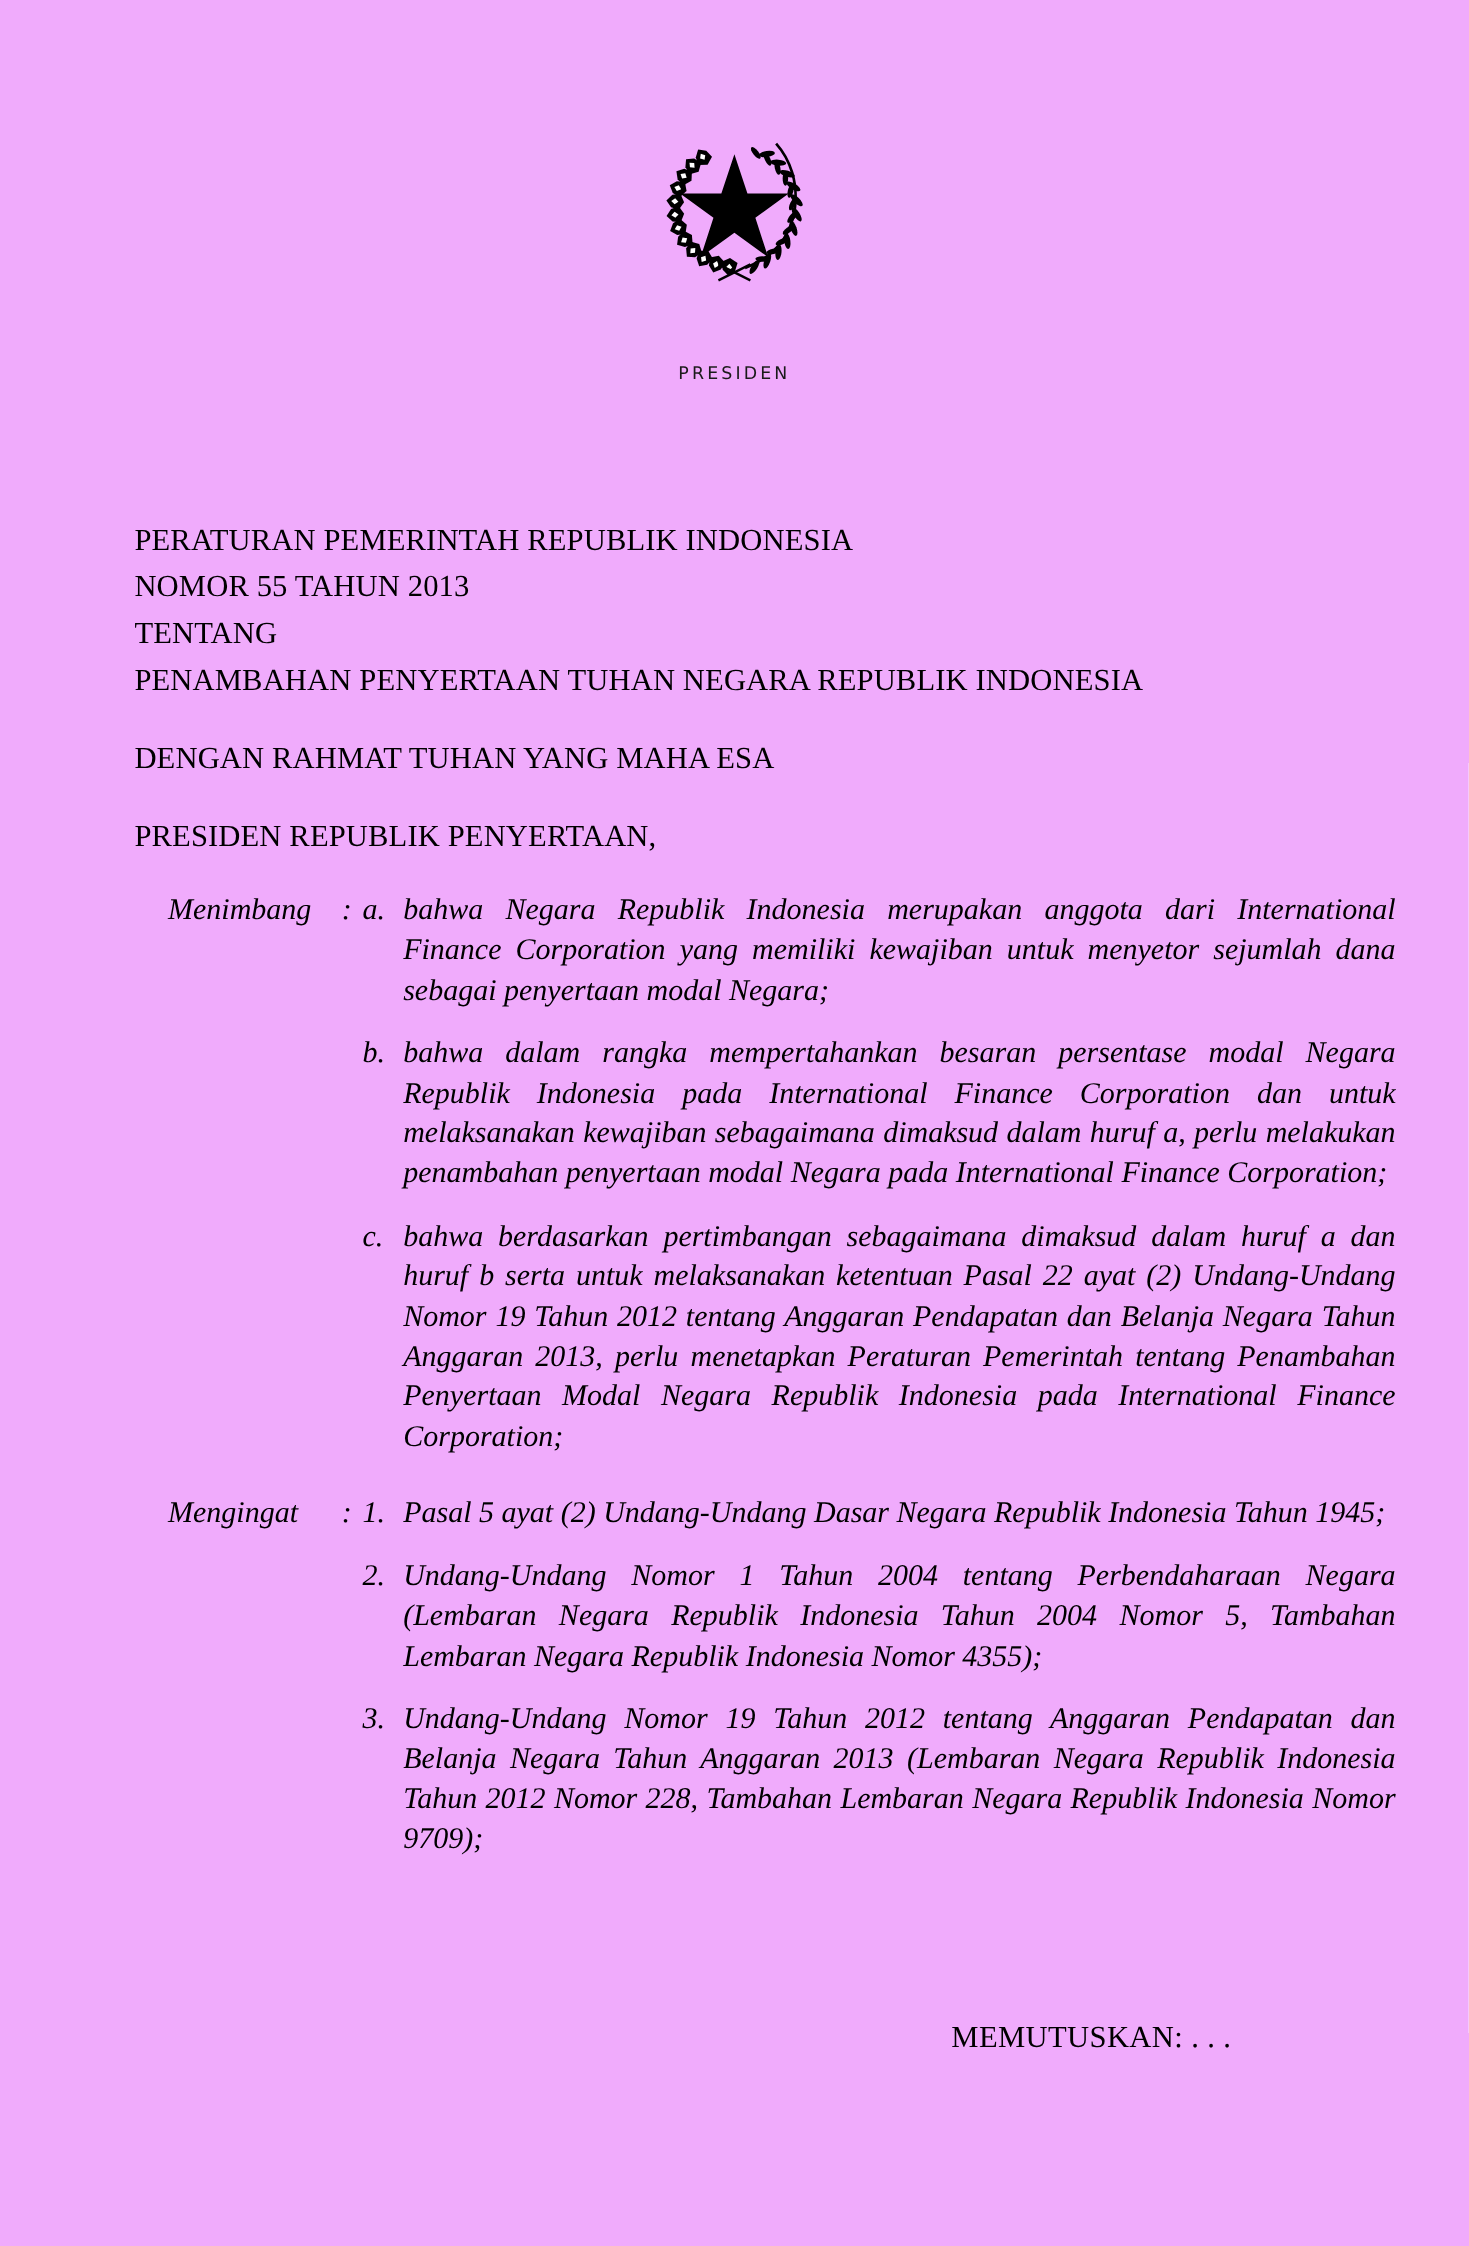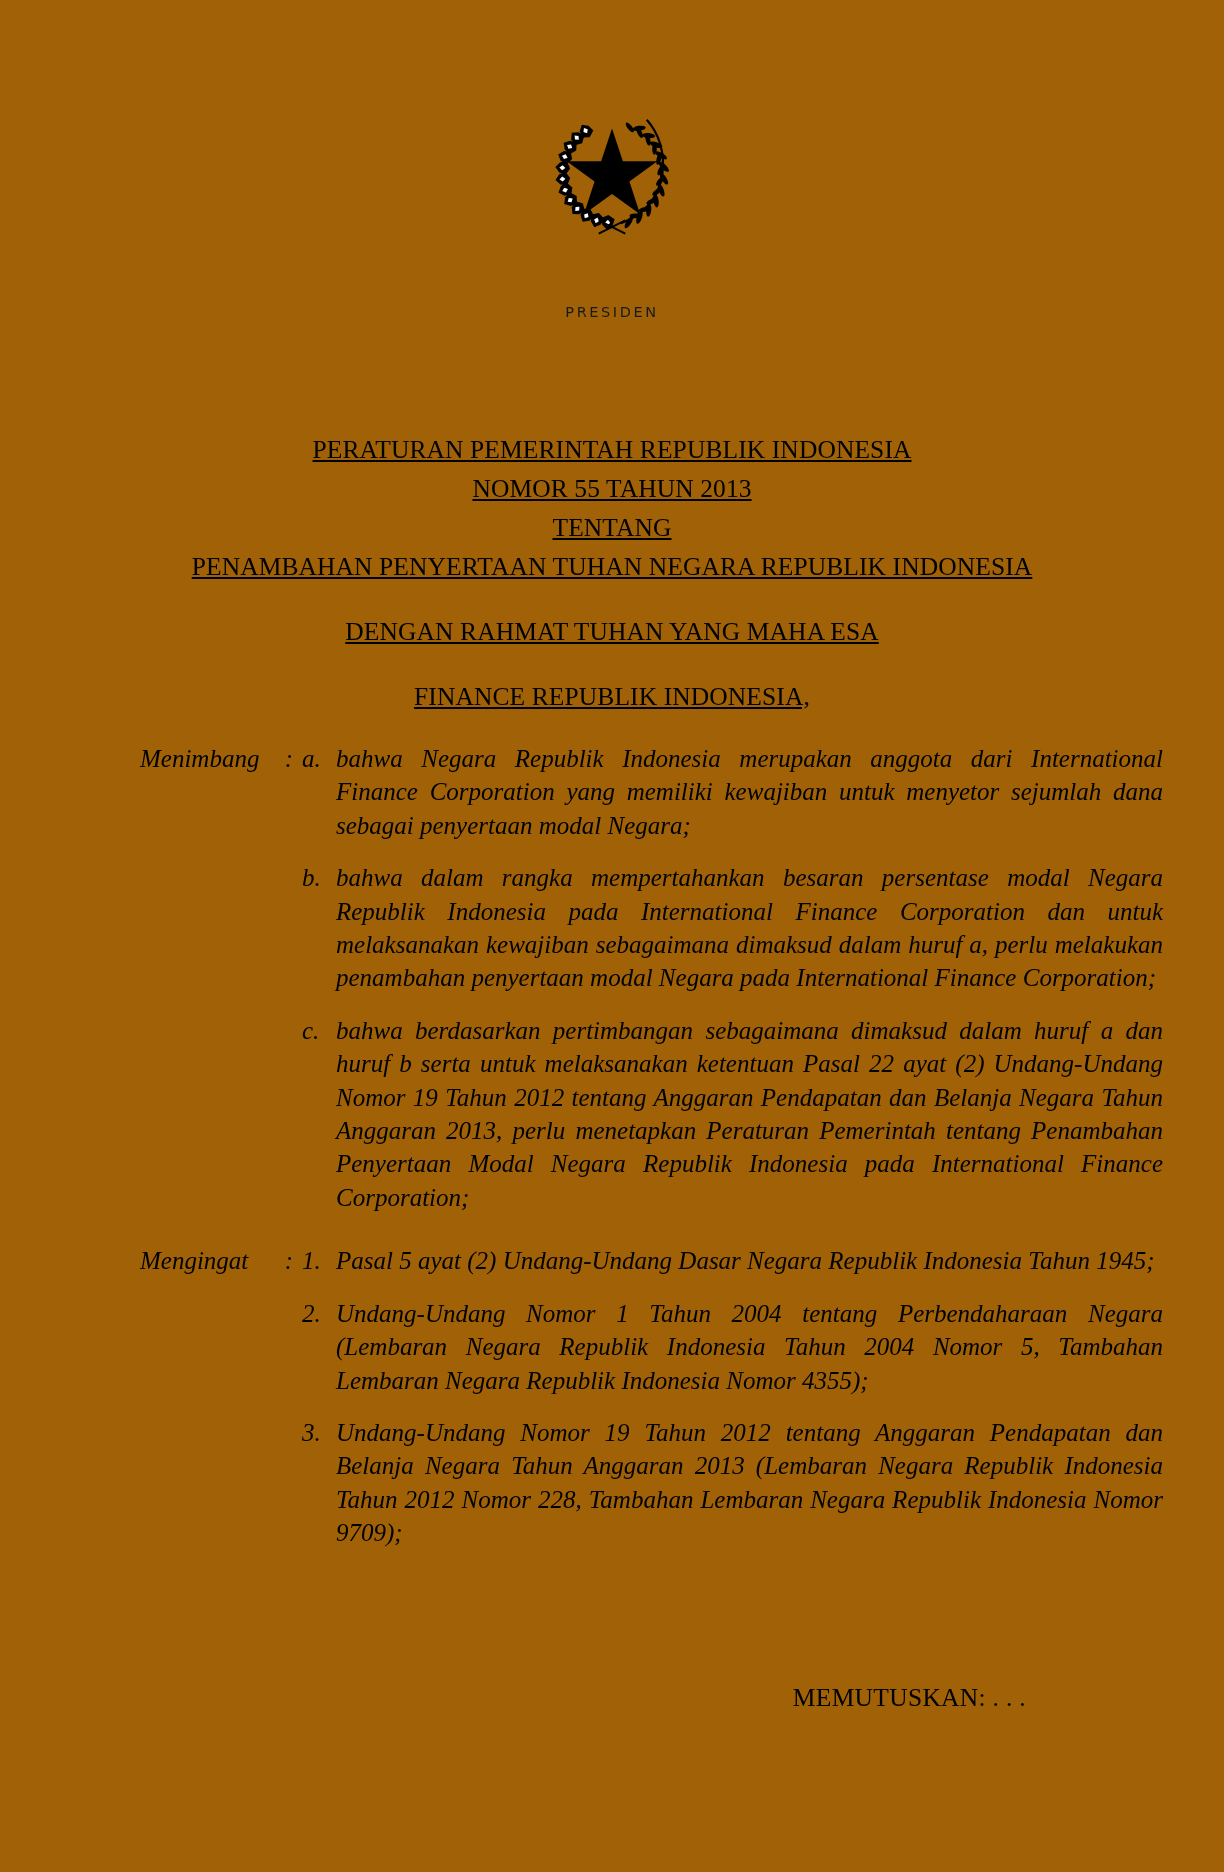--- a/index.html
+++ b/index.html
@@ -12,21 +12,21 @@
     height: 1872px;
     font-family: "Liberation Serif", serif;
     color: #000000;
     -webkit-font-smoothing: antialiased;
   }
 
   .page {
     position: relative;
     width: 1224px;
     height: 1872px;
-    background: #a16207;
+    background: #f0abfc;
     overflow: hidden;
   }
 
   
   .emblem-block {
     position: absolute;
     top: 96px;
     left: 0;
     width: 1224px;
     text-align: center;
@@ -53,22 +53,20 @@
     font-weight: 400;
   }
   .emblem-caption .l2 { letter-spacing: 2.9px; }
 
   
   .title-block {
     position: absolute;
     top: 430px;
     left: 112px;
     width: 1000px;
-    text-align: center;
-    text-decoration: underline;
   }
   .title-line {
     font-family: "Liberation Serif", serif;
     font-size: 25.5px;
     line-height: 39px;
     letter-spacing: 0.1px;
     white-space: nowrap;
   }
   .gap-md { height: 26px; }
 
@@ -269,21 +267,21 @@
   </div>
 
   <div class="title-block">
     <div class="title-line">PERATURAN PEMERINTAH REPUBLIK INDONESIA</div>
     <div class="title-line">NOMOR 55 TAHUN 2013</div>
     <div class="title-line">TENTANG</div>
     <div class="title-line">PENAMBAHAN PENYERTAAN TUHAN NEGARA REPUBLIK INDONESIA</div>
     <div class="gap-md"></div>
     <div class="title-line">DENGAN RAHMAT TUHAN YANG MAHA ESA</div>
     <div class="gap-md"></div>
-    <div class="title-line">FINANCE REPUBLIK INDONESIA,</div>
+    <div class="title-line">PRESIDEN REPUBLIK PENYERTAAN,</div>
   </div>
 
   <div class="body-area">
 
     <div class="clause-group">
       <div class="clause-row">
         <div class="lbl">Menimbang</div>
         <div class="colon">:</div>
         <div class="marker">a.</div>
         <div class="clause-text">bahwa Negara Republik Indonesia merupakan anggota dari International Finance Corporation yang memiliki kewajiban untuk menyetor sejumlah dana sebagai penyertaan modal Negara;</div>

